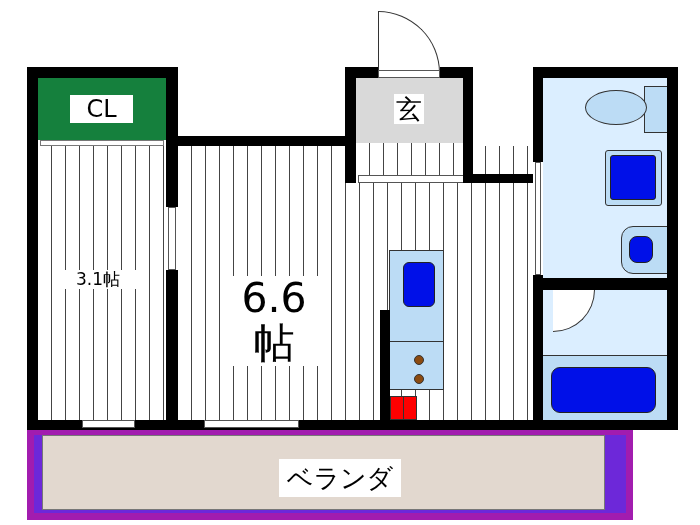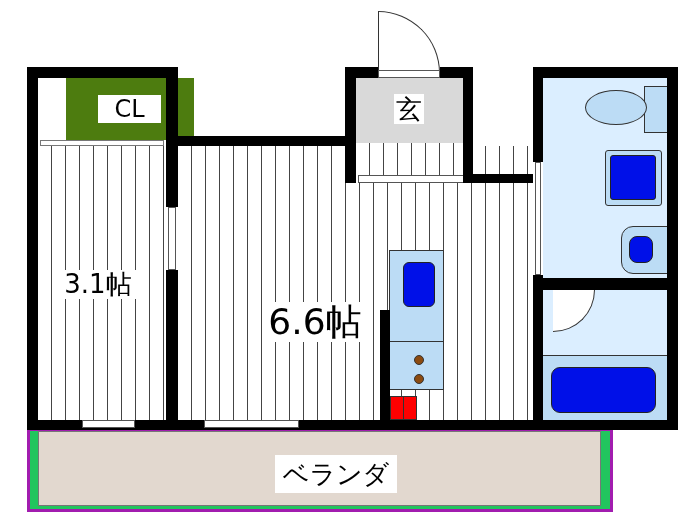--- a/index.html
+++ b/index.html
@@ -8,35 +8,35 @@
   .wall{position:absolute;background:#000;}
   .stripes{background-image:repeating-linear-gradient(90deg,#fff 0px,#fff 13px,#444 13px,#444 14px);}
   .label{position:absolute;background:#fff;color:#000;text-align:center;line-height:1.1;}
   .win{position:absolute;background:#fff;border:1px solid #555;box-sizing:border-box;}
 </style>
 </head>
 <body>
 
 <div class="abs" style="left:0;top:0;width:700px;height:525px;">
 
-  <div class="abs" style="left:27px;top:428px;width:580px;height:78px;border:3px solid #a21caf;background:#22c55e;">
+  <div class="abs" style="left:27px;top:428px;width:580px;height:78px;border:7px solid #a21caf;background:#6d28d9;padding-left:12px;">
     <div class="abs" style="left:8px;top:0;width:563px;height:75px;background:#e2d8cf;border:1px solid #777;box-sizing:border-box;"></div>
     <div class="label" style="left:245px;top:24px;width:122px;height:38px;font-size:26px;line-height:38px;">ベランダ</div>
   </div>
 
   <div class="abs stripes" style="left:38px;top:140px;width:133px;height:280px;"></div>
-  <div class="label" style="left:60px;top:270px;width:76px;font-size:26px;">3.1帖</div>
+  <div class="label" style="left:60px;top:270px;width:76px;font-size:17px;">3.1帖</div>
 
-  <div class="abs" style="left:38px;top:78px;width:128px;height:62px;background:#4d7c0f;margin-left:28px;">
+  <div class="abs" style="left:38px;top:78px;width:128px;height:62px;background:#15803d;">
     <div class="label" style="left:32px;top:17px;width:63px;height:28px;font-size:24px;line-height:28px;">CL</div>
   </div>
   <div class="abs" style="left:40px;top:140px;width:124px;height:6px;background:#fff;border:1px solid #777;box-sizing:border-box;"></div>
 
   <div class="abs stripes" style="left:178px;top:146px;width:352px;height:274px;"></div>
-  <div class="label" style="left:222px;top:302px;width:104px;font-size:36px;margin-left:41px;">6.6帖</div>
+  <div class="label" style="left:222px;top:276px;width:104px;font-size:41px;">6.6帖</div>
 
   <div class="abs" style="left:356px;top:78px;width:107px;height:65px;background:#d9d9d9;">
     <div class="label" style="left:38px;top:16px;width:30px;height:30px;font-size:26px;line-height:30px;">玄</div>
   </div>
   <div class="abs stripes" style="left:356px;top:143px;width:107px;height:32px;"></div>
   <div class="win" style="left:358px;top:175px;width:115px;height:8px;"></div>
 
   <div class="abs" style="left:378px;top:11px;width:62px;height:62px;border-top:1px solid #333;border-right:1px solid #333;border-left:1px solid #333;border-top-right-radius:62px;box-sizing:border-box;"></div>
   <div class="abs" style="left:378px;top:70px;width:62px;height:8px;background:#fff;border:1px solid #555;box-sizing:border-box;"></div>
 

